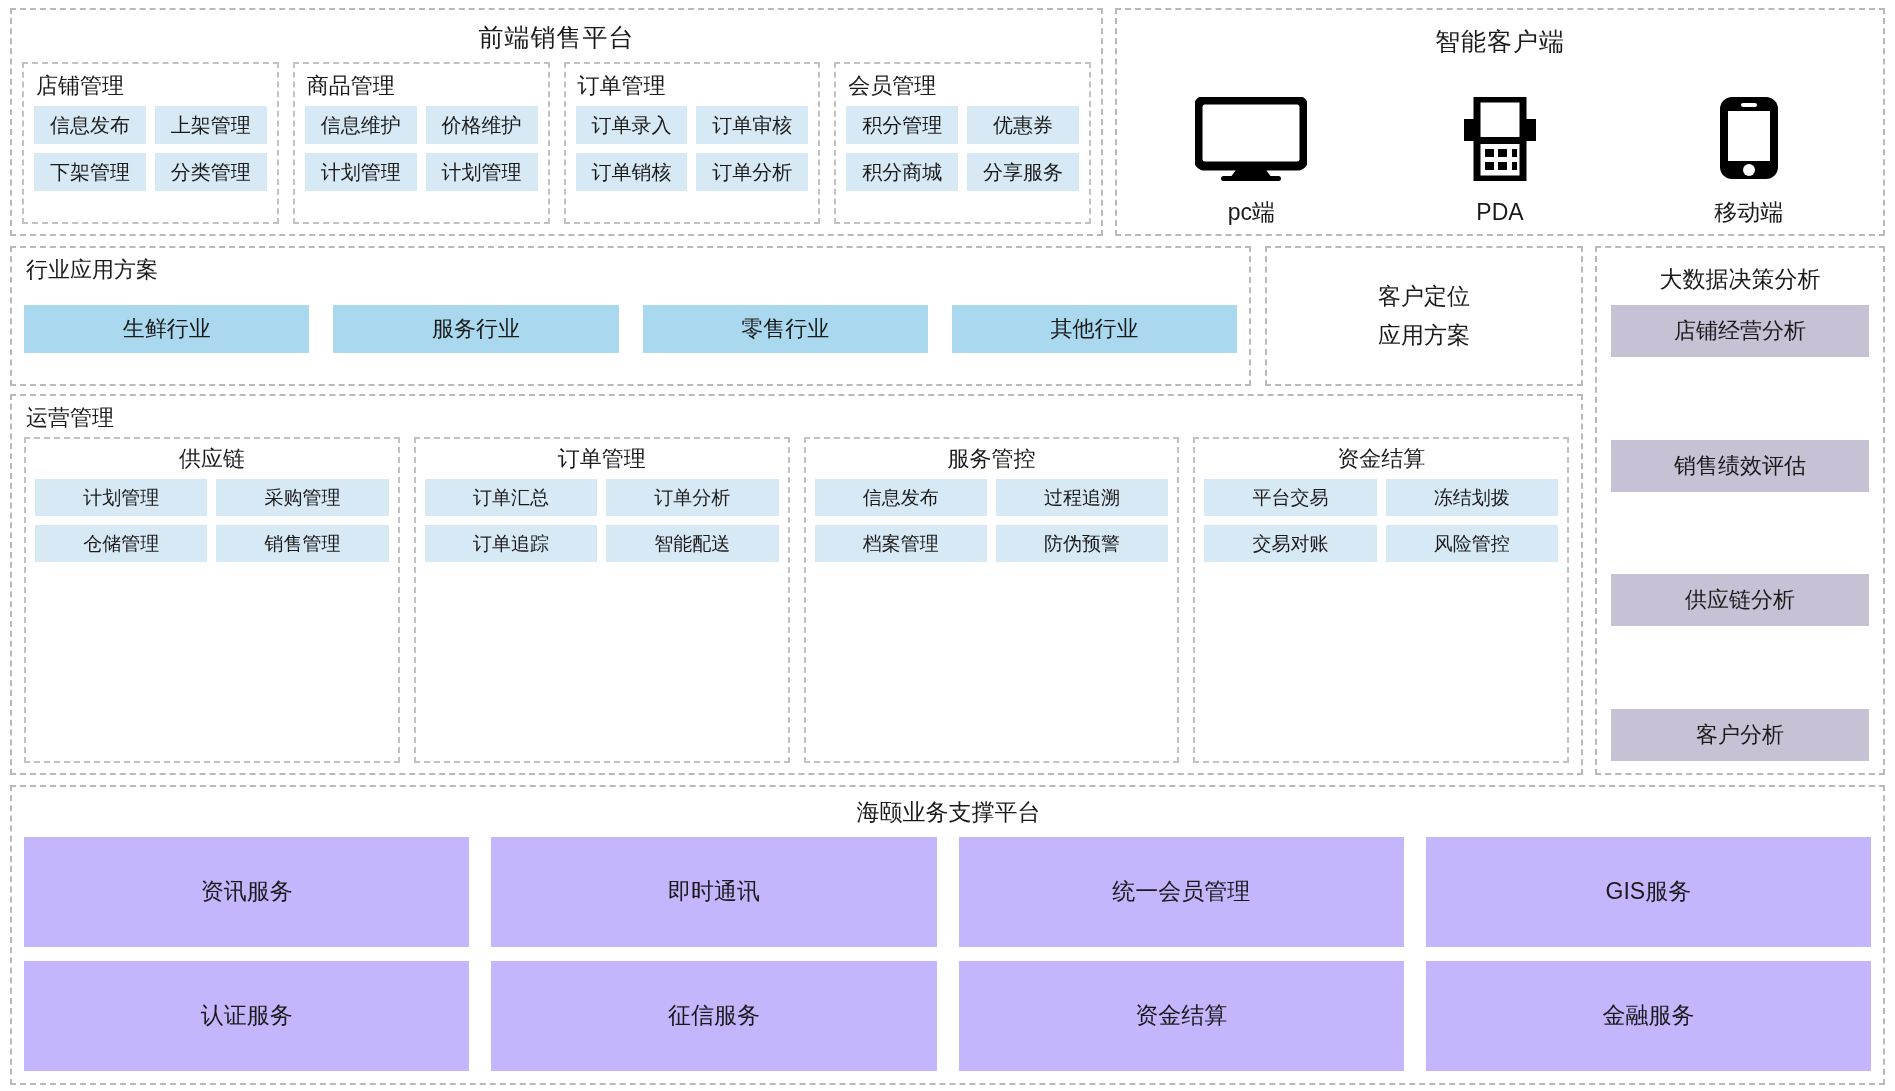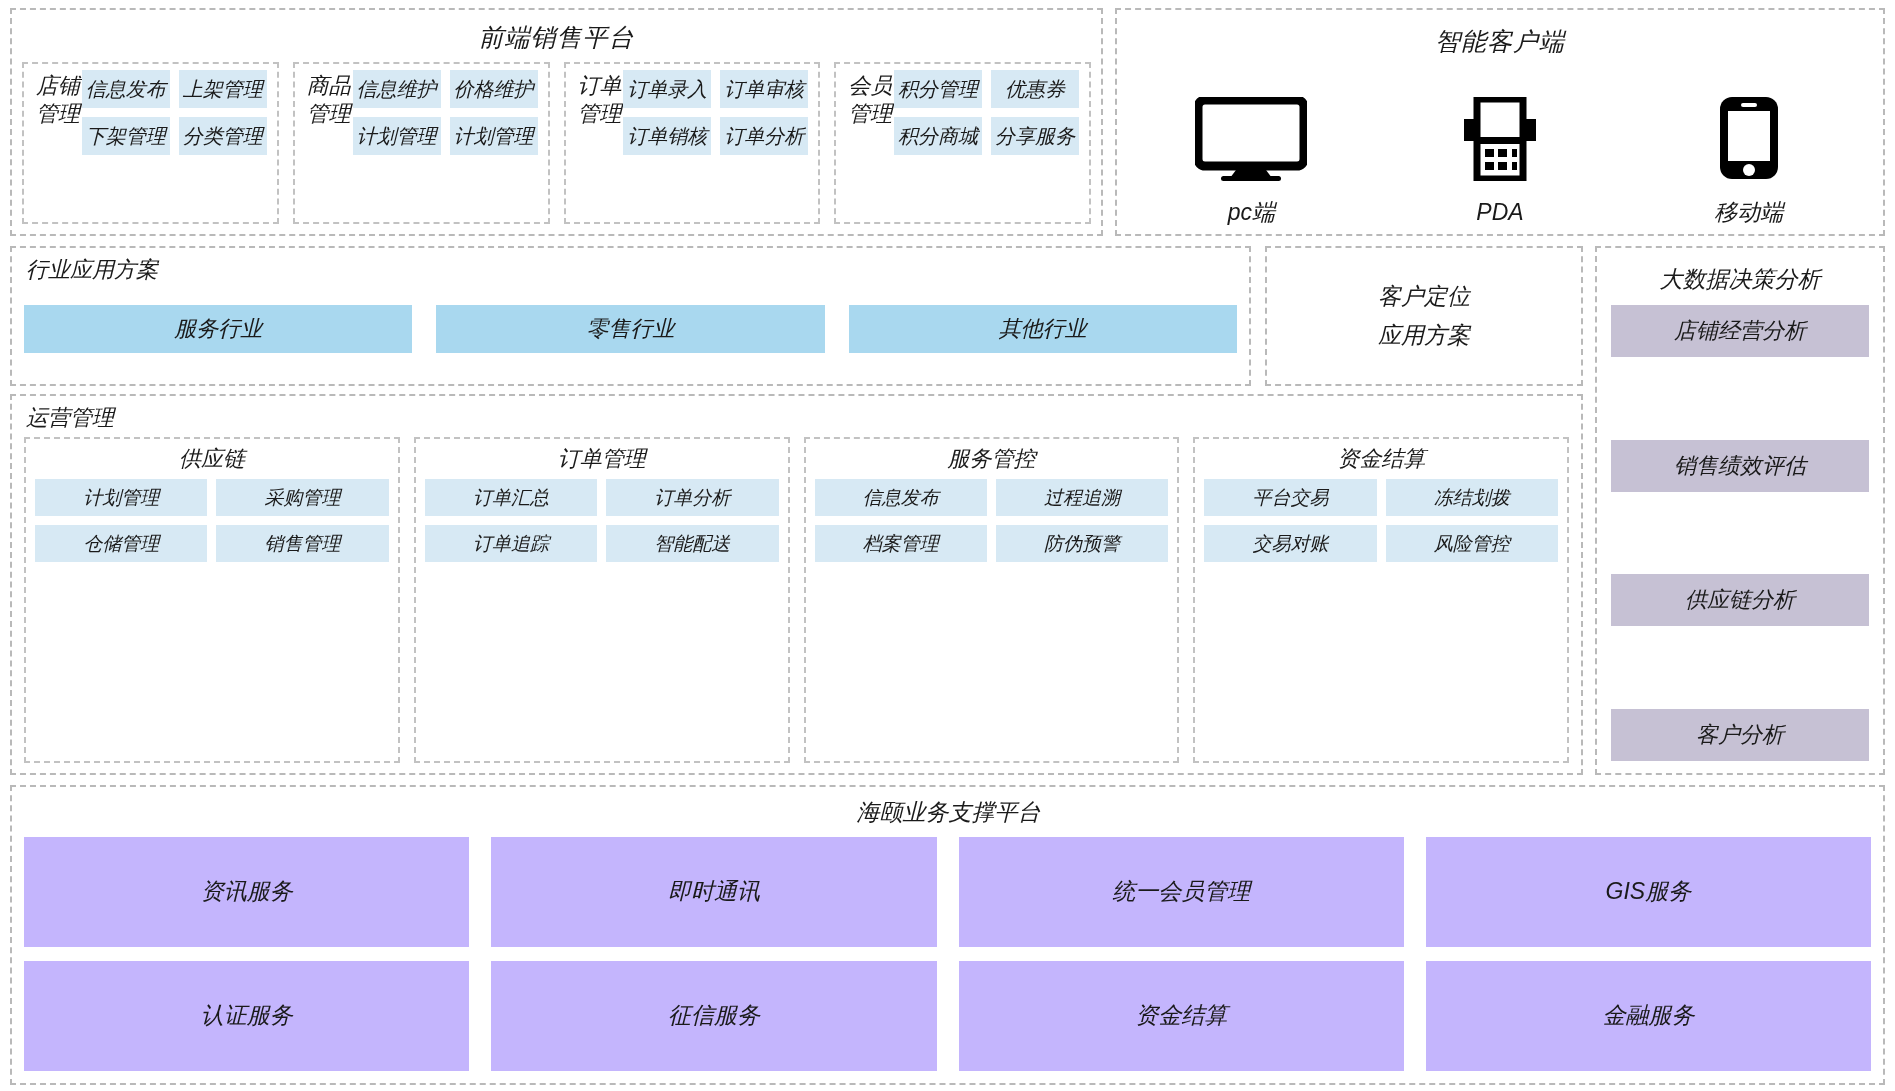--- a/index.html
+++ b/index.html
@@ -10,40 +10,40 @@
     width:1895px;height:1091px;
     overflow:hidden;
   }
   .page{
     width:1895px;height:1091px;
     box-sizing:border-box;
     padding:8px 10px 6px 10px;
     display:flex;flex-direction:column;
     gap:10px;
   }
-  .dashed{border:2px dashed #b9b9b9;font-style:italic;}
+  .dashed{border:2px dashed #b9b9b9;}
   .dashed-thin{border:2px dashed #c2c2c2;}
 
   
   .row1{display:flex;gap:12px;height:228px;}
   .frontend{
     flex:1 1 auto;width:1085px;
     position:relative;box-sizing:border-box;
     padding:6px 10px 10px 10px;
     display:flex;flex-direction:column;
   }
   .frontend-title{
     text-align:center;font-size:25px;line-height:1;
     padding:9px 0 12px 0;letter-spacing:1px;
   }
   .frontend-groups{display:flex;gap:14px;flex:1;}
   .group{
     flex:1;box-sizing:border-box;
     padding:6px 10px 8px 10px;
-    display:flex;flex-direction:row;
+    display:flex;flex-direction:column;
   }
   .group-title{font-size:22px;line-height:1.25;padding:2px 0 6px 2px;}
   .tile-grid{display:flex;flex-direction:column;gap:9px;}
   .tile-row{display:flex;gap:9px;}
   .tile{
     flex:1;background:#d7e9f4;
     font-size:20px;line-height:1;
     padding:9px 4px;text-align:center;
     white-space:nowrap;
   }
@@ -260,20 +260,21 @@
 
   <div class="row3">
 
     <div class="col-left">
 
       <div class="row3-top">
 
         <div class="industry dashed">
           <div class="industry-title">行业应用方案</div>
           <div class="industry-row">
+            <div class="industry-btn">生鲜行业</div>
             <div class="industry-btn">服务行业</div>
             <div class="industry-btn">零售行业</div>
             <div class="industry-btn">其他行业</div>
           </div>
         </div>
 
         <div class="locating dashed">
           <div class="locating-line">客户定位</div>
           <div class="locating-line">应用方案</div>
         </div>

